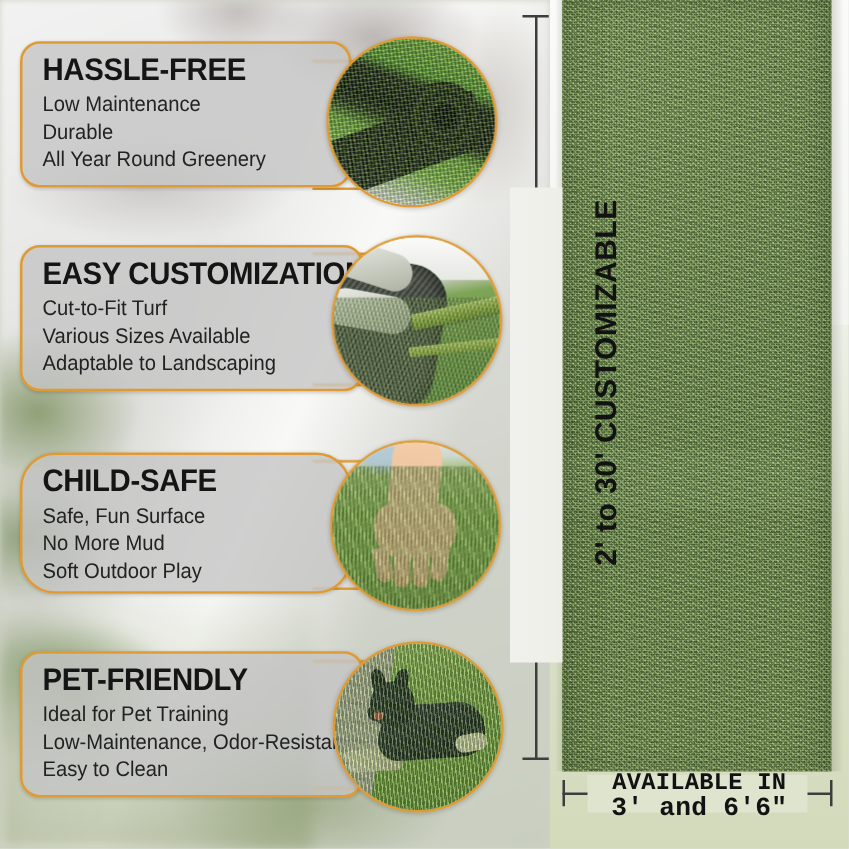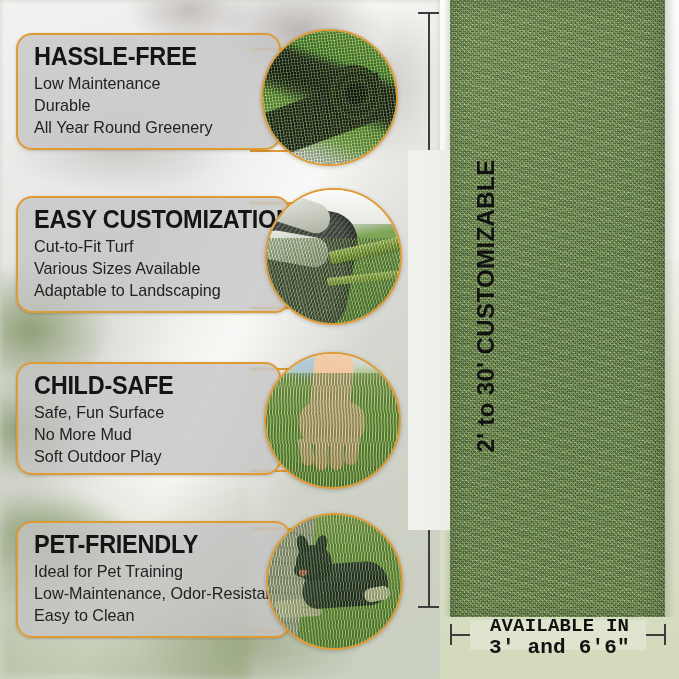--- a/index.html
+++ b/index.html
@@ -412,21 +412,21 @@
       <div class="roll-dark"></div>
       <div class="glove-a"></div>
       <div class="glove-b"></div>
       <div class="level"></div>
       <div class="level2"></div>
     </div>
   </div>
 
   <div class="connector" style="left:250px; top:368px; width:70px;"></div>
   <div class="connector" style="left:250px; top:470px; width:70px;"></div>
-  <div class="card" style="left:16px; top:362px; width:265px; height:113px;">
+  <div class="card" style="left:16px; top:362px; width:265px; height:113px;border-radius:28px;">
     <div class="card-title">CHILD-SAFE</div>
     <div class="card-line">Safe, Fun Surface</div>
     <div class="card-line">No More Mud</div>
     <div class="card-line">Soft Outdoor Play</div>
   </div>
   <div class="circle" style="left:264px; top:352px; width:137px; height:137px;">
     <div class="circle-inner img-child">
       <div class="blob"></div>
       <div class="arm"></div>
       <div class="palm"></div>

